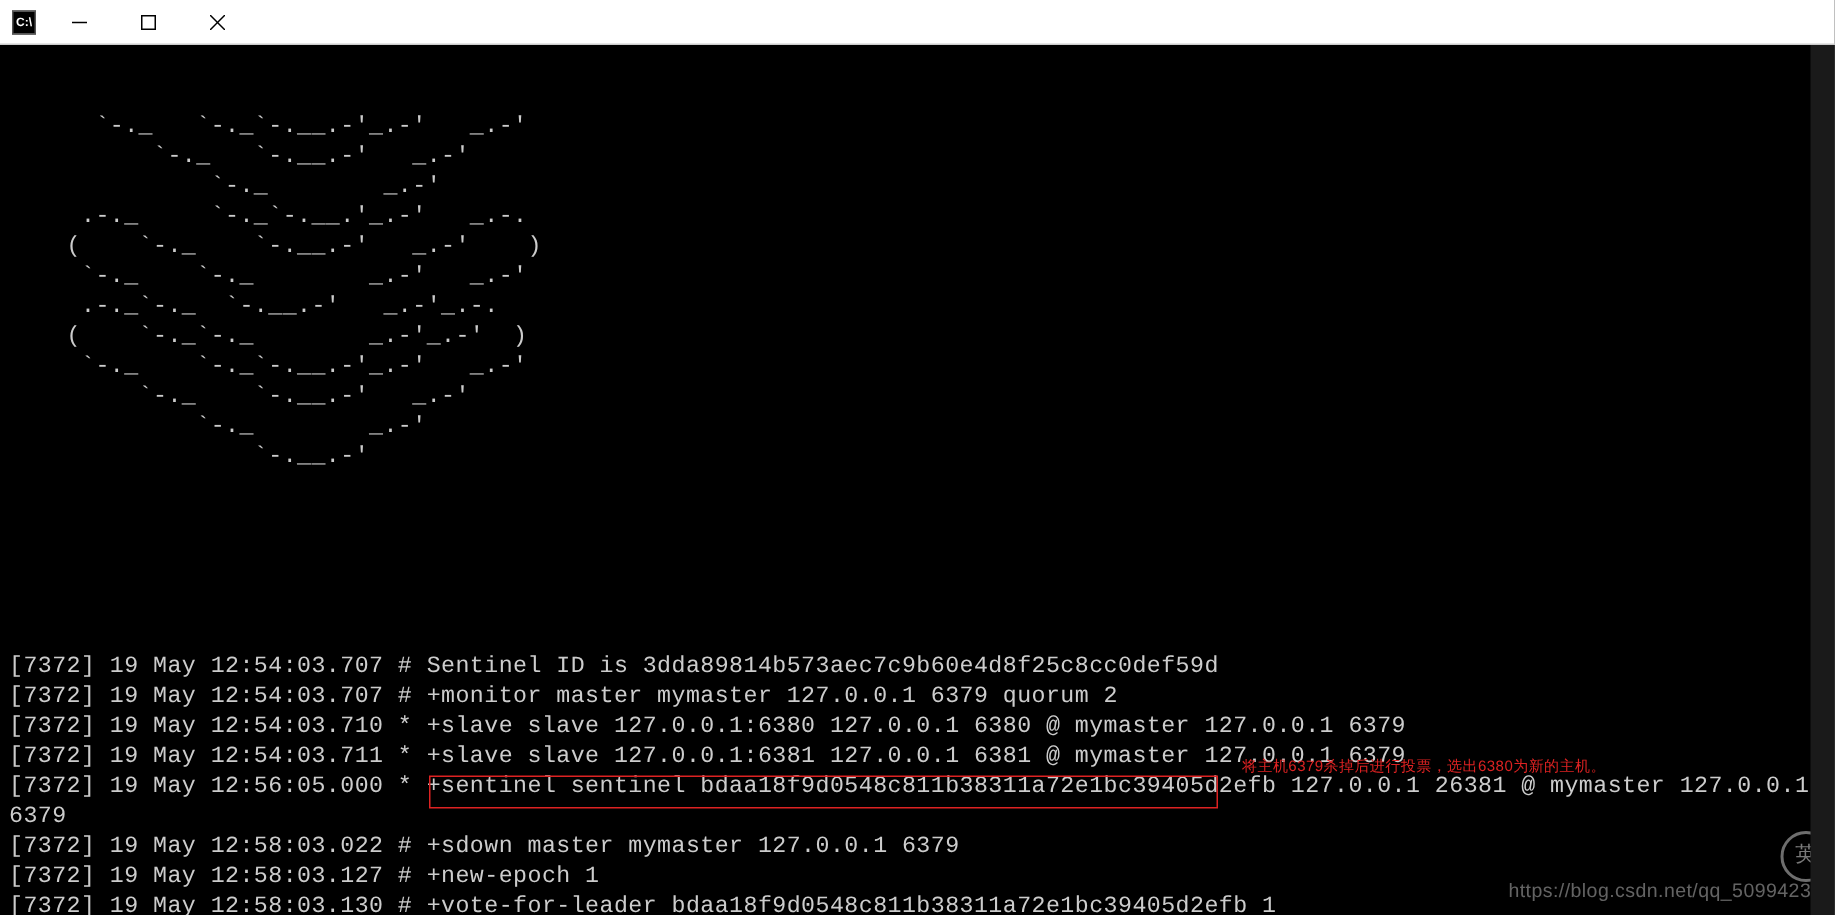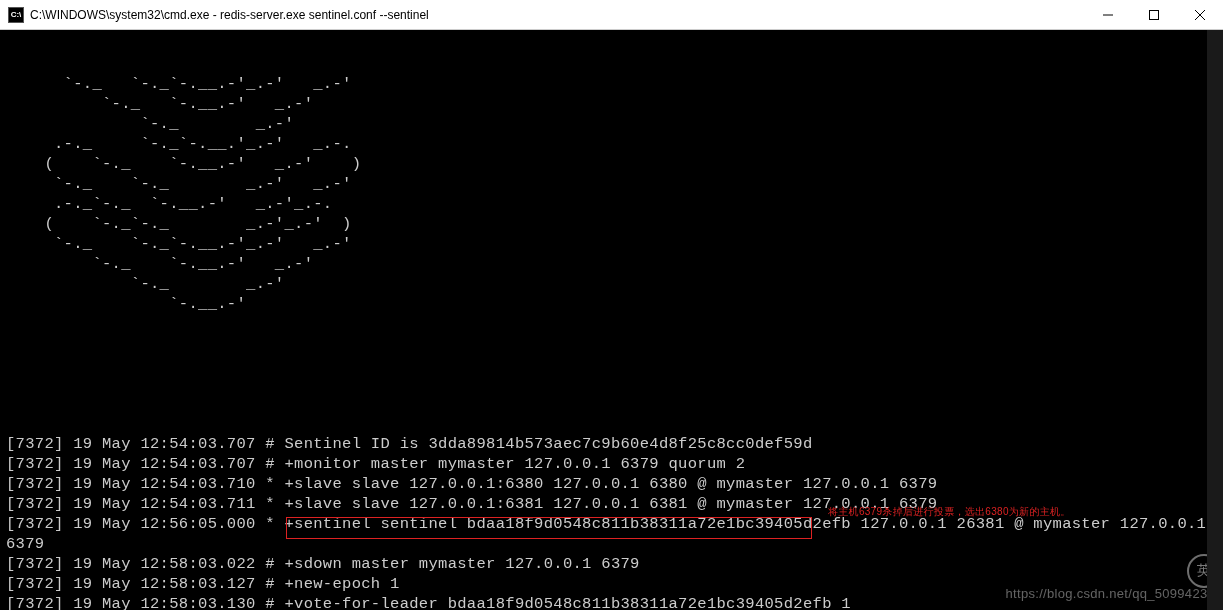--- a/index.html
+++ b/index.html
@@ -94,21 +94,20 @@
     right: 0; top: 30px;
     width: 16px; height: calc(100% - 30px);
     background: #1a1a1a;
   }
 </style>
 </head>
 <body>
 
 <div class="titlebar">
   <div class="titlebar-icon">C:\</div>
-  <div class="titlebar-title">C:\WINDOWS\system32\cmd.exe - redis-server.exe  sentinel.conf --sentinel</div>
   <div class="titlebar-buttons">
     <div class="titlebar-btn">
       <svg viewBox="0 0 10 10">
           <line x1="0" y1="5" x2="10" y2="5" stroke="#000" stroke-width="1"></line>
         </svg>
     </div>
     <div class="titlebar-btn">
       <svg viewBox="0 0 10 10">
           <rect x="0.5" y="0.5" width="9" height="9" fill="none" stroke="#000" stroke-width="1"></rect>
         </svg>

